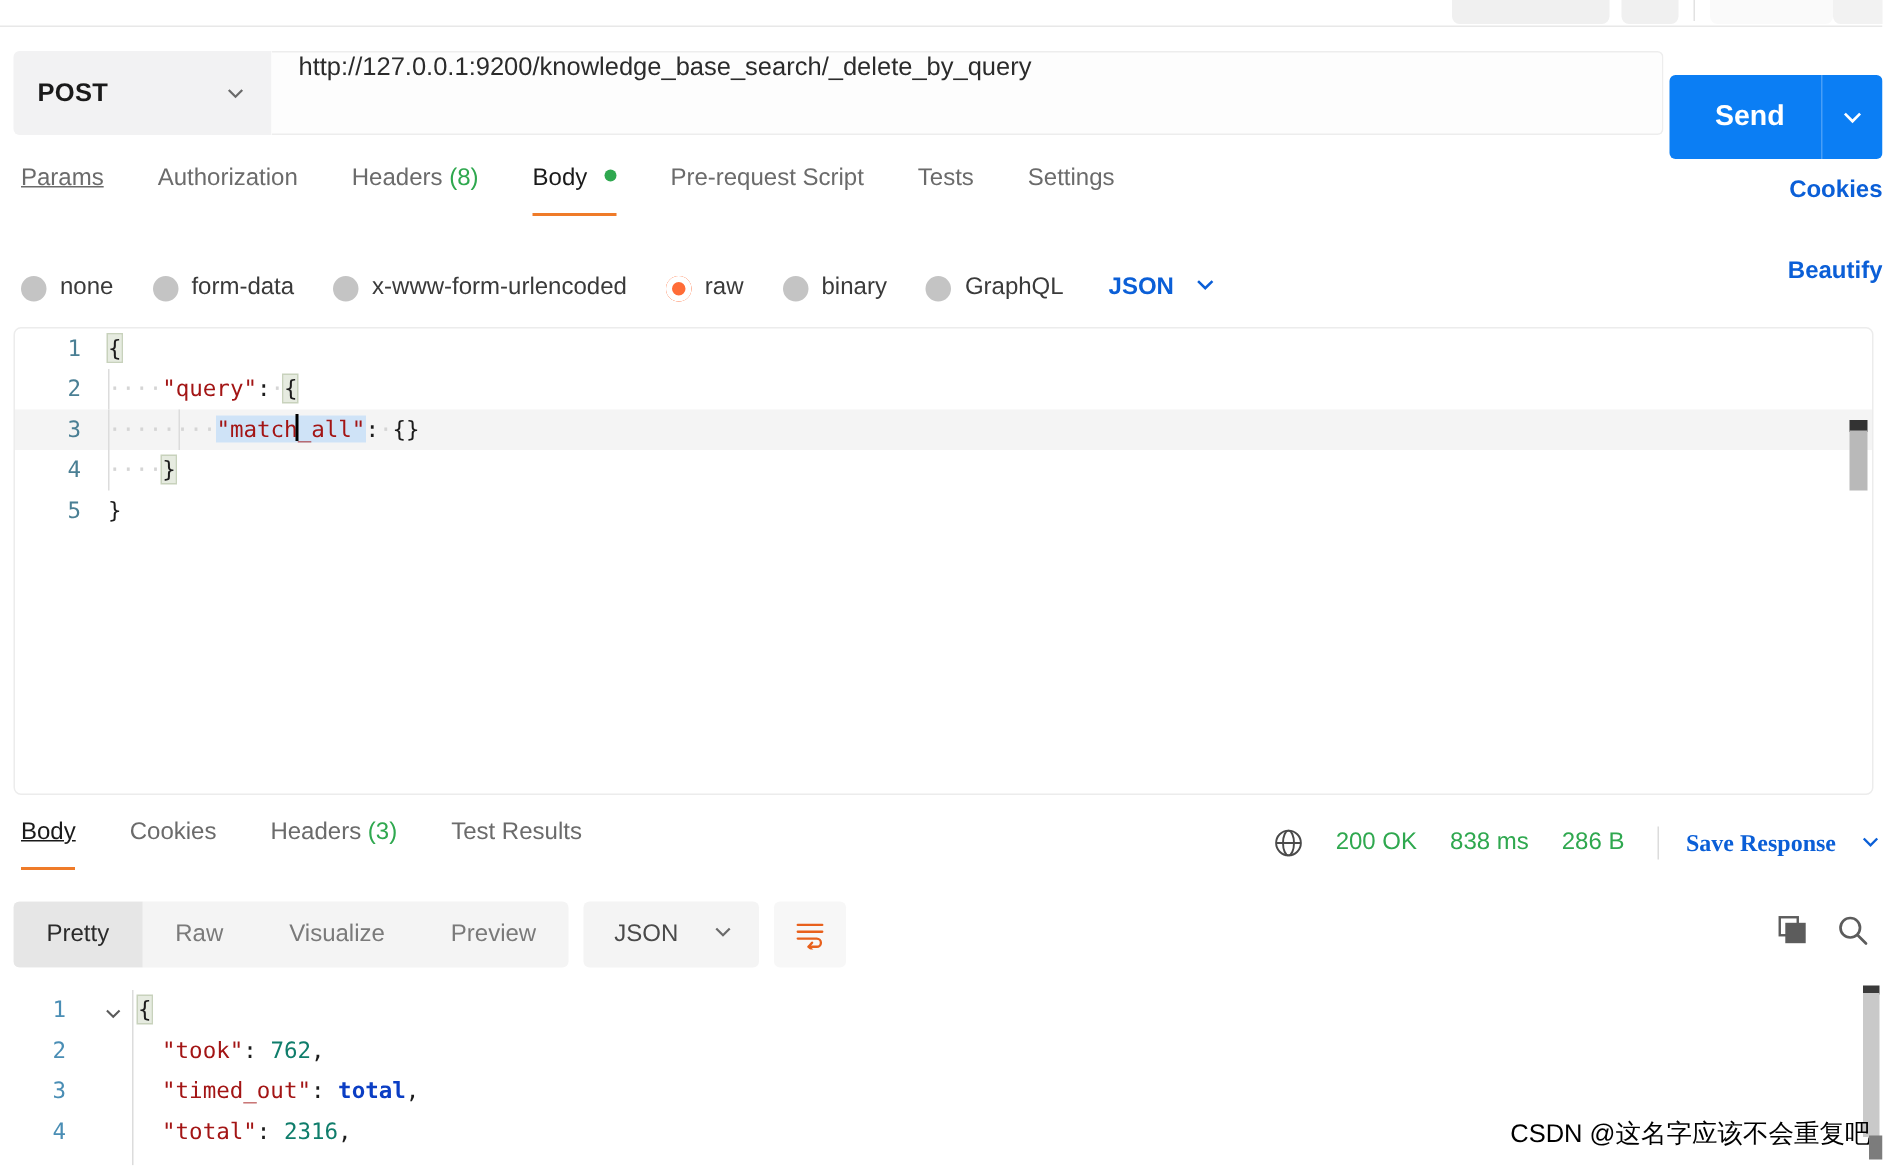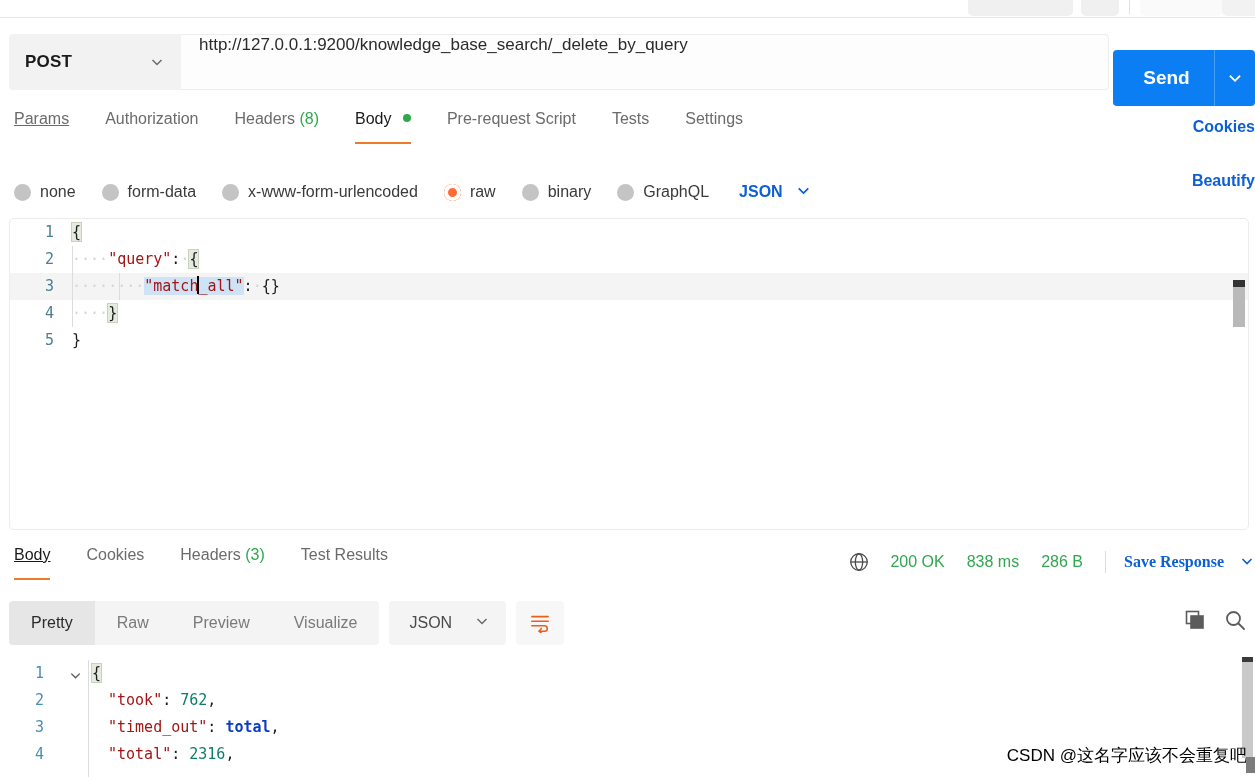--- a/index.html
+++ b/index.html
@@ -365,24 +365,24 @@
 
 <div class="fmt-bar">
   <div class="seg">
     <div class="seg-item active">
       <span>Pretty</span>
     </div>
     <div class="seg-item">
       <span>Raw</span>
     </div>
     <div class="seg-item">
+      <span>Visualize</span>
+    </div>
+    <div class="seg-item">
       <span>Preview</span>
-    </div>
-    <div class="seg-item">
-      <span>Visualize</span>
     </div>
   </div>
 
   <div class="fmt-json">
     <span class="fmt-json-label">JSON</span>
     <span class="jc">
       <svg width="16" height="16" viewBox="0 0 16 16" fill="none" stroke="#6b6b6b" stroke-width="1.5">
         <path d="M3.5 6 L8 10.5 L12.5 6"></path>
       </svg>
     </span>

